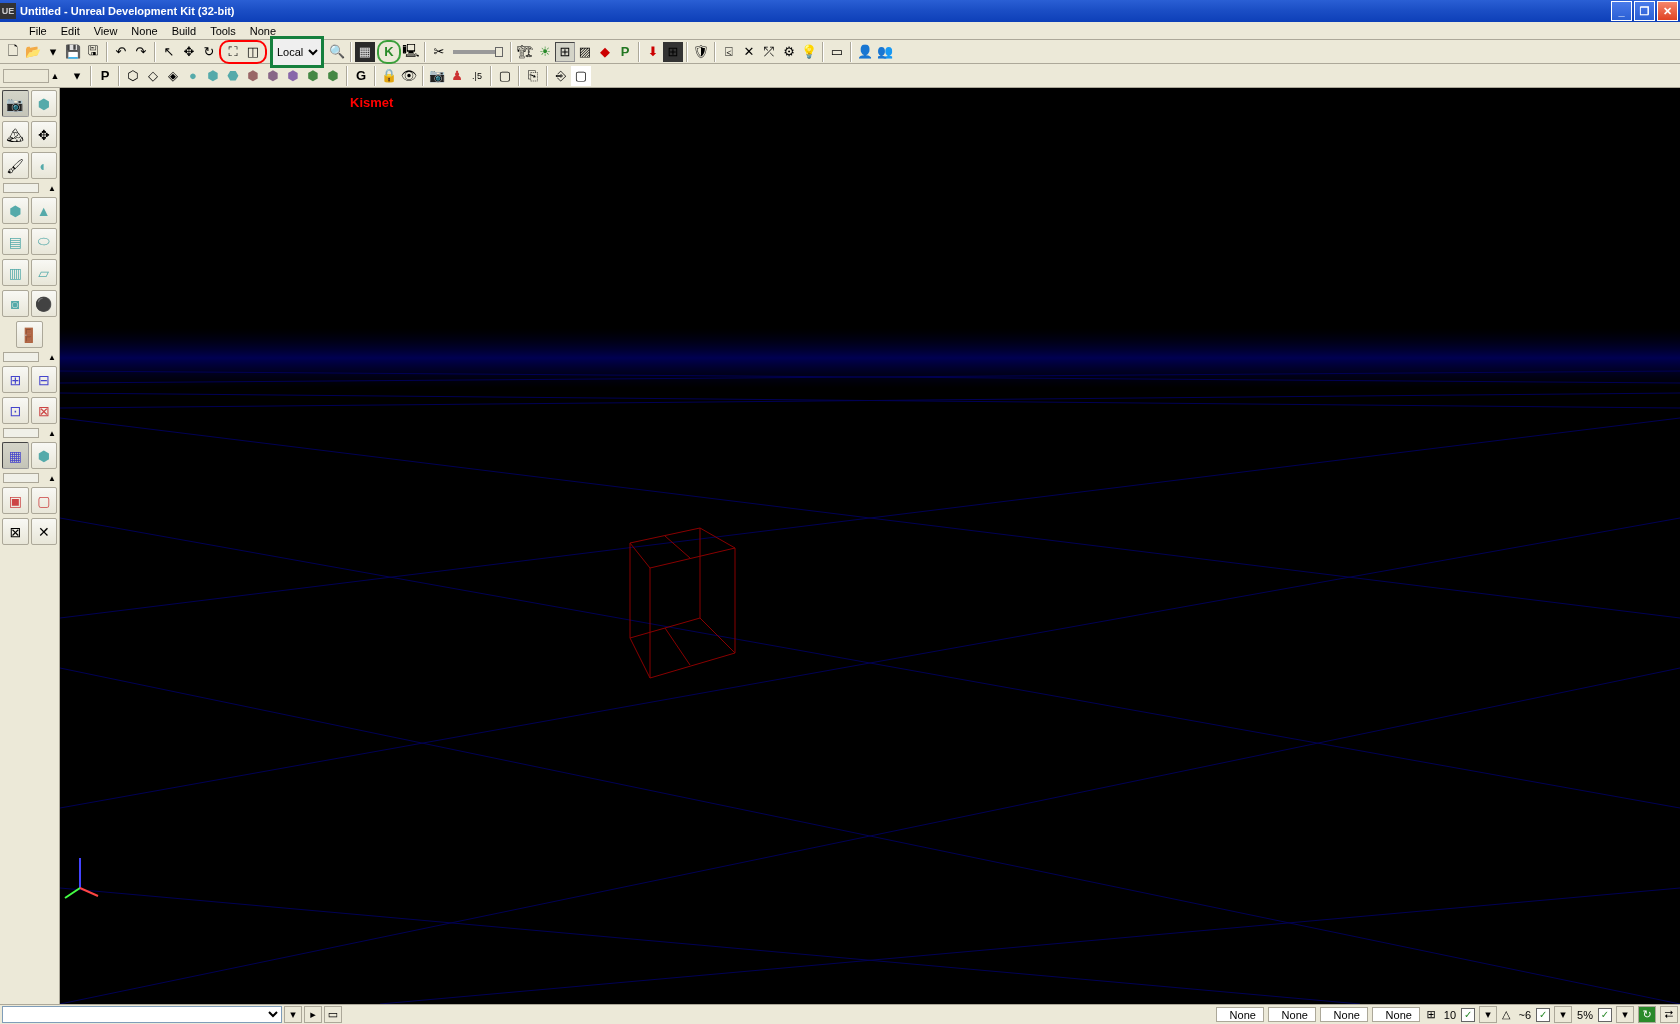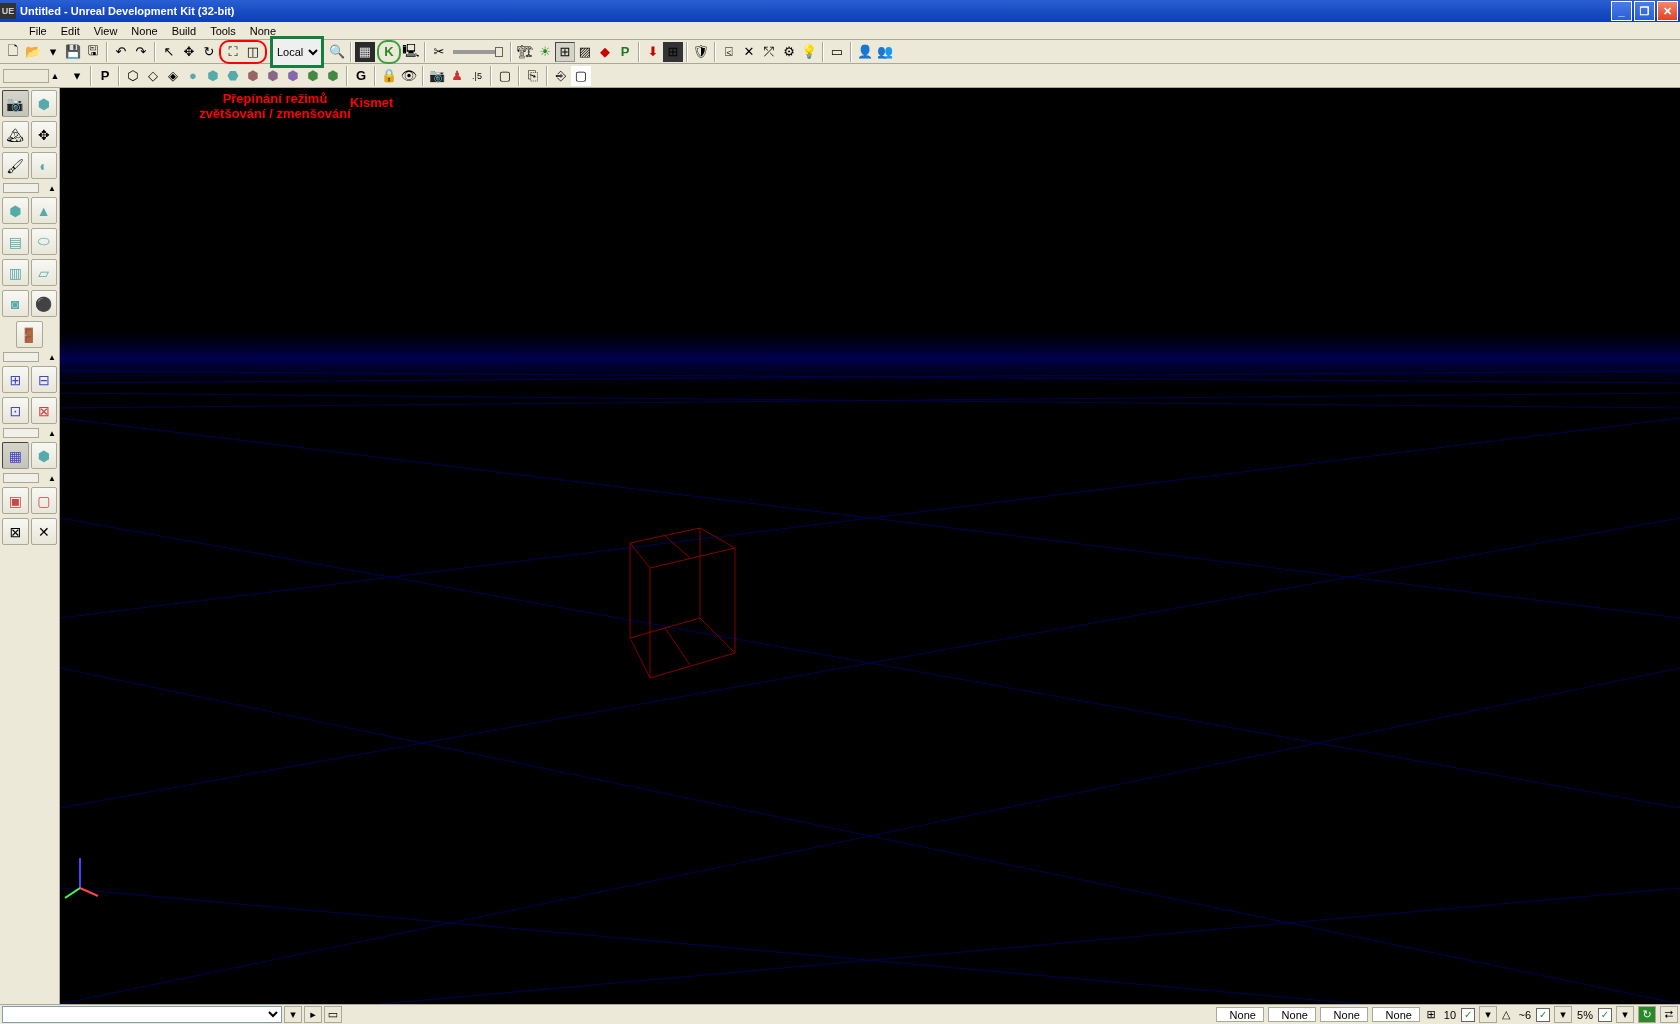--- a/index.html
+++ b/index.html
@@ -283,22 +283,20 @@
       </g>
 
       <g>
         <line x1="20" y1="800" x2="20" y2="770" stroke="#4444ff" stroke-width="2"></line>
         <line x1="20" y1="800" x2="5" y2="810" stroke="#44ff44" stroke-width="2"></line>
         <line x1="20" y1="800" x2="38" y2="808" stroke="#ff4444" stroke-width="2"></line>
       </g>
     </svg>
     
     
-    <div class="annotation" style="left:100px; top:3px; width:230px; white-space:pre-line;">Přepínání režimů
-zvětšování / zmenšování</div>
     <div class="annotation" style="left:290px; top:7px;">Kismet</div>
   </div>
 </div>
 
 <div class="statusbar">
   <select class="sb-select"><option></option></select>
   <div class="sb-btn">▾</div>
   <div class="sb-btn">▸</div>
   <div class="sb-btn">▭</div>
 

